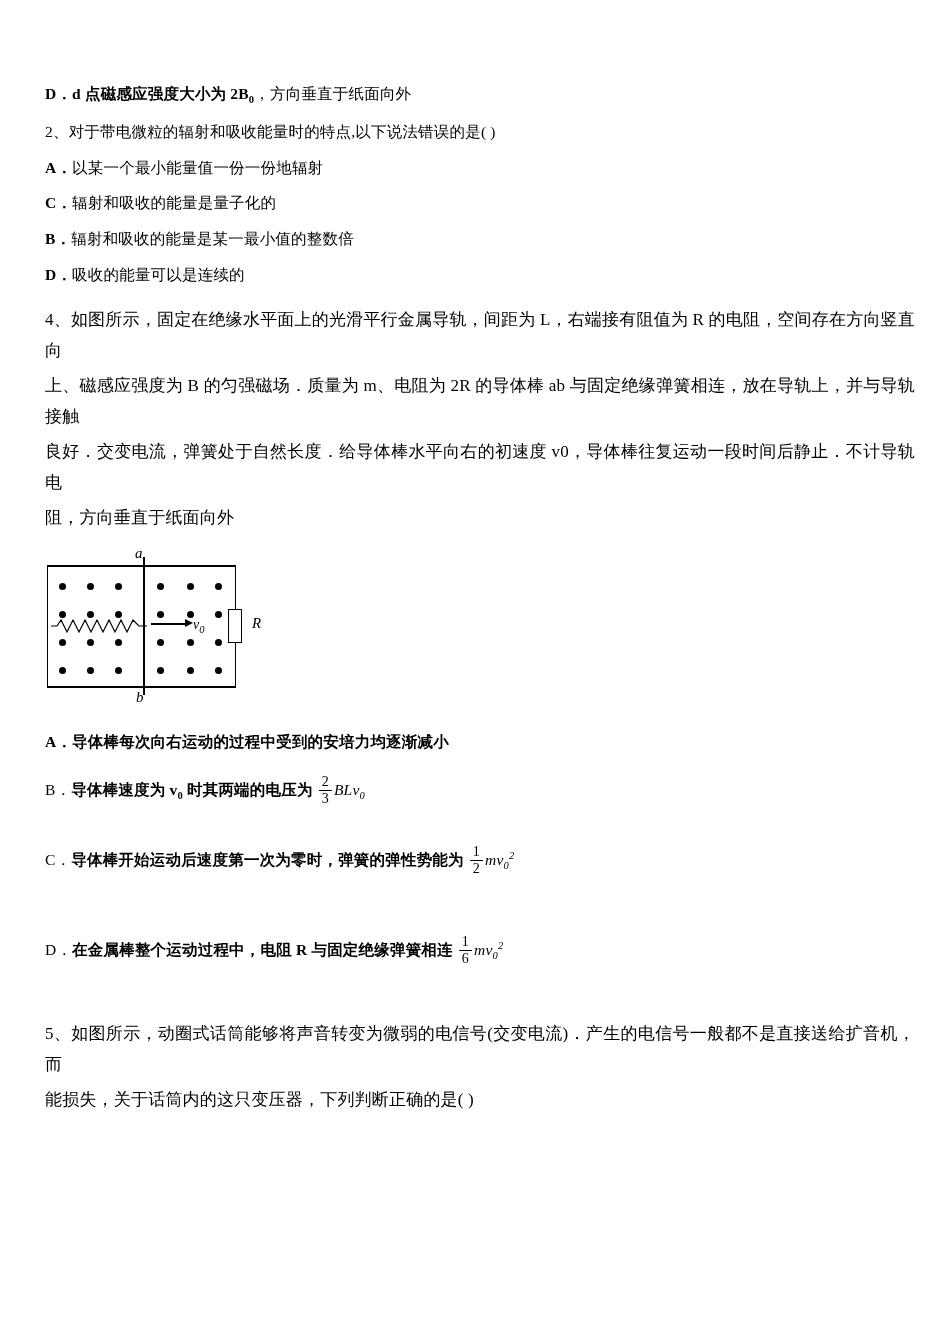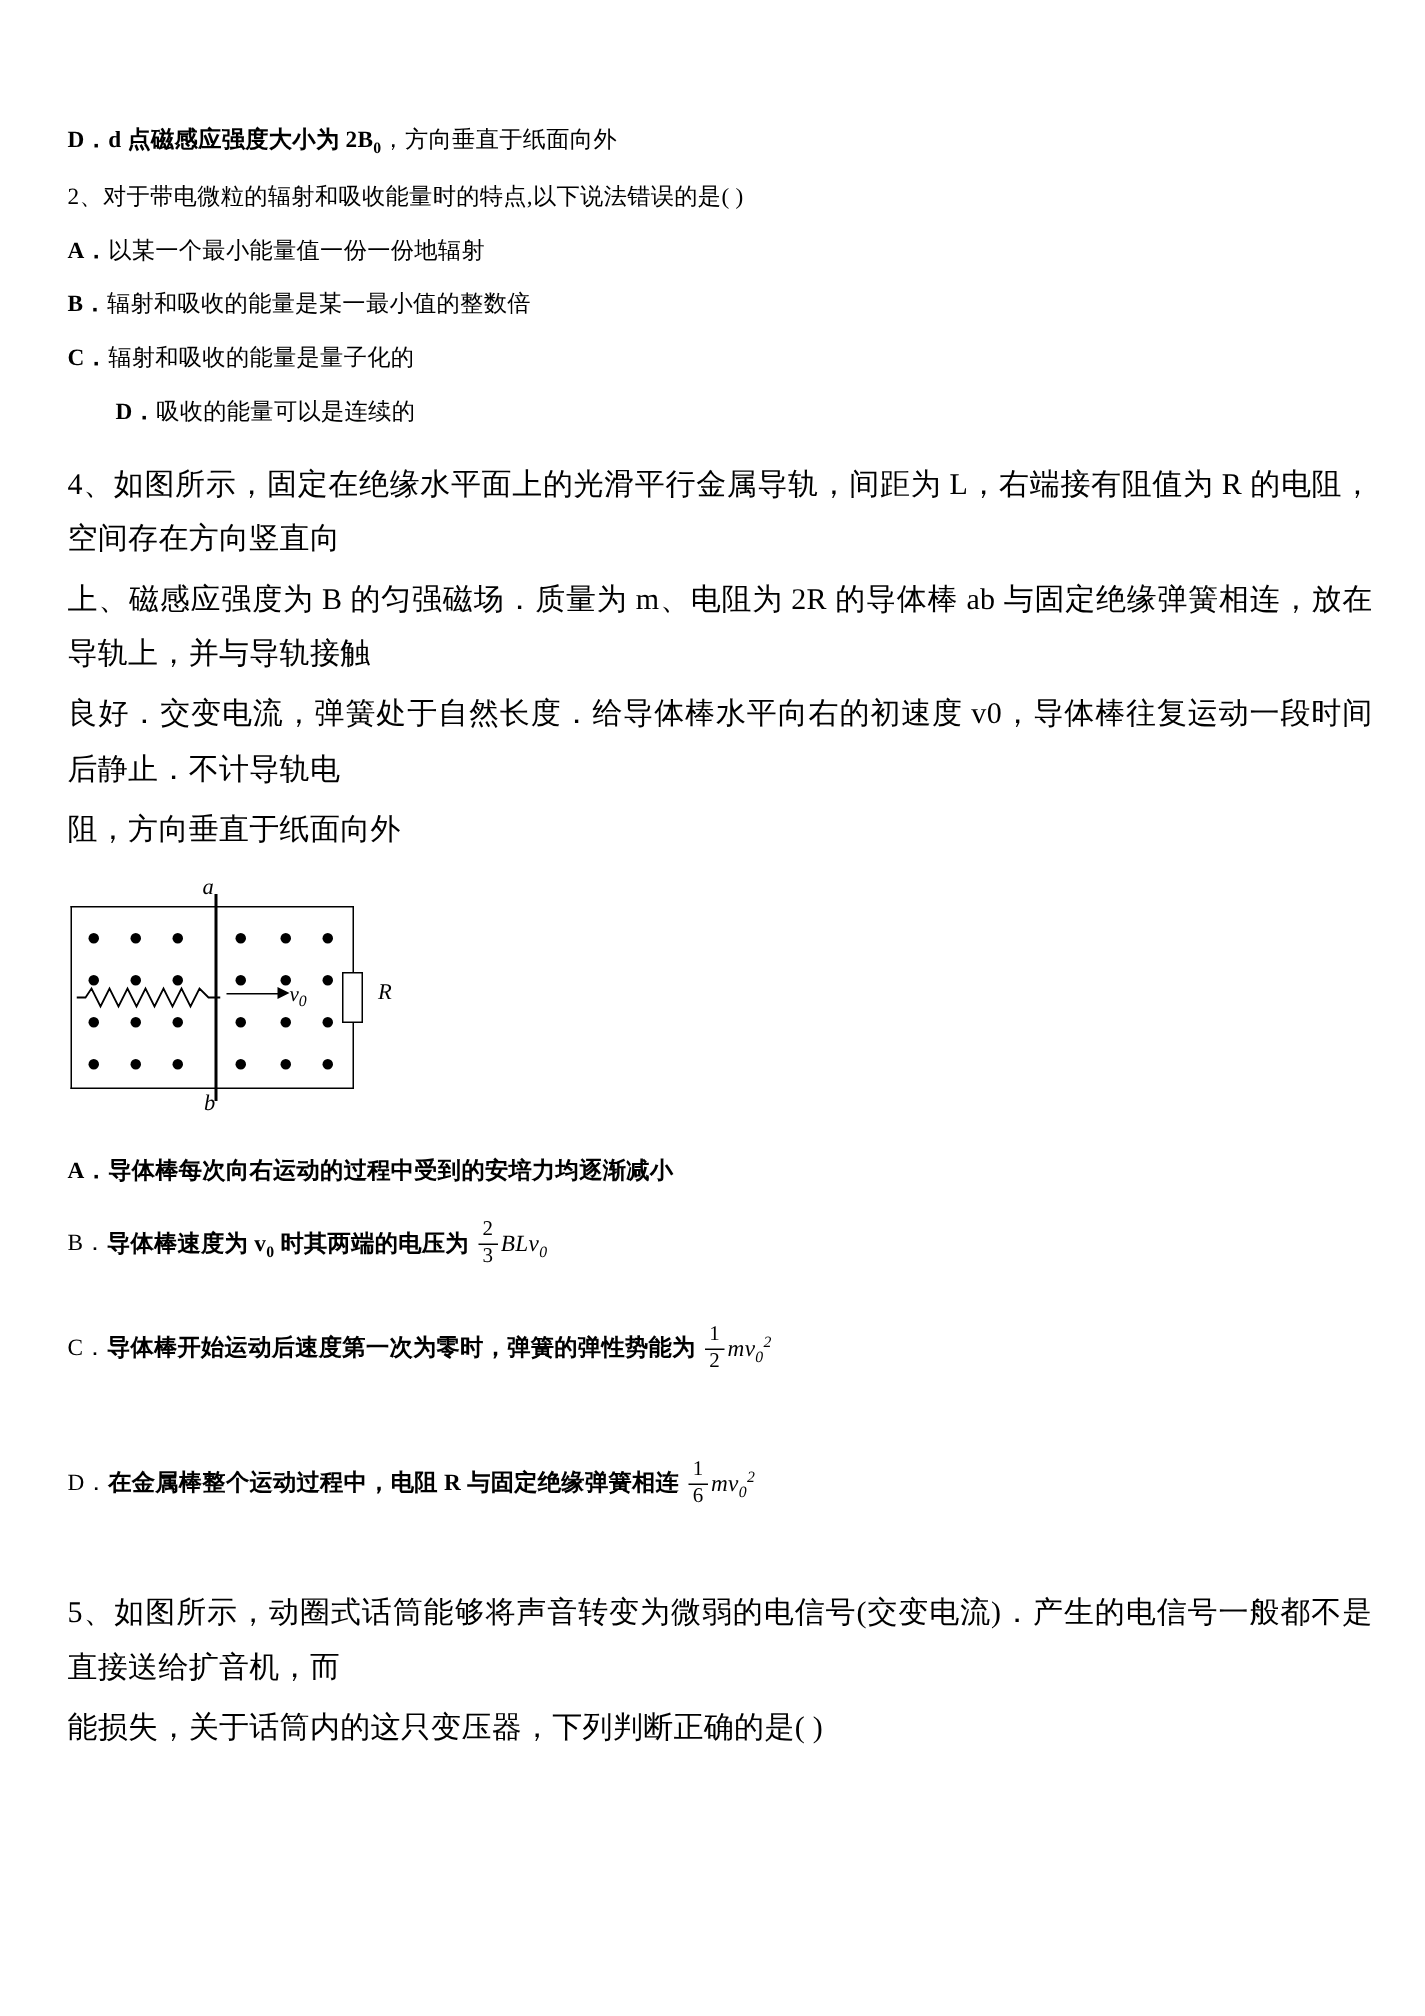--- a/index.html
+++ b/index.html
@@ -38,21 +38,21 @@
     font-size: 15.5px;
     line-height: 1.6;
     margin-bottom: 11px;
     letter-spacing: 0.2px;
   }
   .opt .lbl {
     font-weight: bold;
     font-family: "Liberation Serif", serif;
   }
   .q {
-    font-size: 20px;
+    font-size: 17px;
     line-height: 1.82;
     text-align: justify;
     margin-bottom: 4px;
     letter-spacing: 0.2px;
   }
   b, .b { font-weight: bold; }
   i, .i { font-style: italic; }
   .sub { font-size: 10.5px; vertical-align: sub; }
   .sup { font-size: 10.5px; vertical-align: super; }
 
@@ -209,26 +209,26 @@
     <div class="opt">
       <span class="lbl">D．</span><b><span>d 点磁感应强度大小为 2B</span><span class="sub">0</span></b><span>，方向垂直于纸面向外</span>
     </div>
 
     <div class="line">2、对于带电微粒的辐射和吸收能量时的特点,以下说法错误的是(        )</div>
 
     <div class="opt">
       <span class="lbl">A．</span><span>以某一个最小能量值一份一份地辐射</span>
     </div>
     <div class="opt">
+      <span class="lbl">C．</span><span>辐射和吸收的能量是量子化的</span>
+    </div>
+    <div class="opt">
       <span class="lbl">B．</span><span>辐射和吸收的能量是某一最小值的整数倍</span>
     </div>
-    <div class="opt">
-      <span class="lbl">C．</span><span>辐射和吸收的能量是量子化的</span>
-    </div>
-    <div class="opt" style="margin-bottom:17px;margin-left:32px;">
+    <div class="opt" style="margin-bottom:17px;">
       <span class="lbl">D．</span><span>吸收的能量可以是连续的</span>
     </div>
 
     <div class="q">4、如图所示，固定在绝缘水平面上的光滑平行金属导轨，间距为 L，右端接有阻值为 R 的电阻，空间存在方向竖直向</div>
     <div class="q">上、磁感应强度为 B 的匀强磁场．质量为 m、电阻为 2R 的导体棒 ab 与固定绝缘弹簧相连，放在导轨上，并与导轨接触</div>
     <div class="q">良好．交变电流，弹簧处于自然长度．给导体棒水平向右的初速度 v0，导体棒往复运动一段时间后静止．不计导轨电</div>
     <div class="q">阻，方向垂直于纸面向外</div>
 
     <div class="figure">
       <div class="fig-top-wire"></div>

